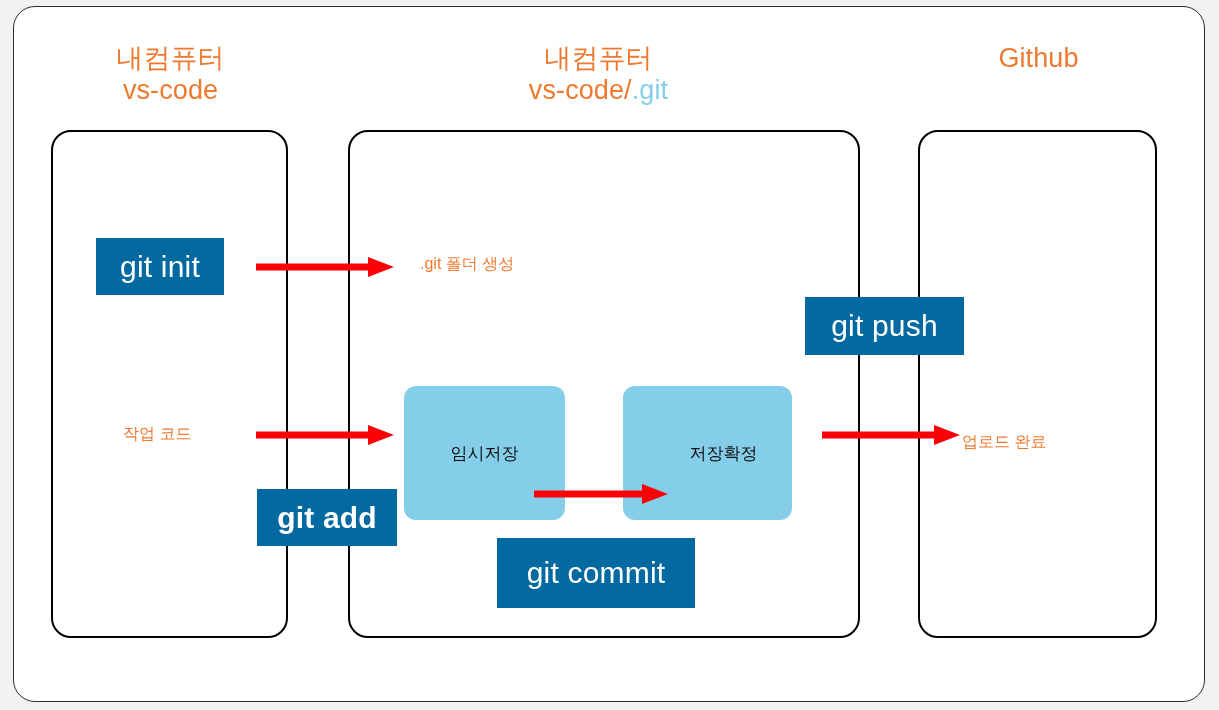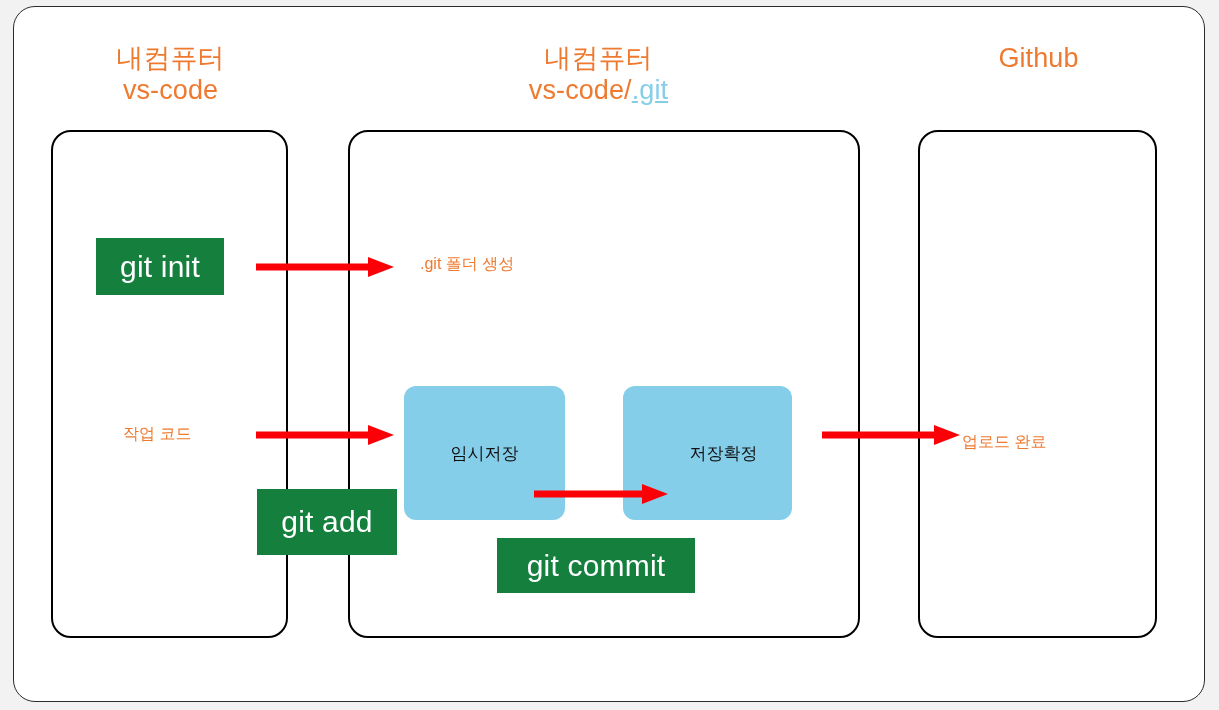--- a/index.html
+++ b/index.html
@@ -39,21 +39,20 @@
     color: #ee7a30;
     font-size: 27px;
     font-weight: 500;
     line-height: 32px;
     text-align: center;
     letter-spacing: 0.1px;
     white-space: nowrap;
   }
   .col-head .accent-git {
     color: #85ceea;
-    text-decoration: underline;
   }
 
   
   .panel {
     position: absolute;
     background: #ffffff;
     border: 2.6px solid #000000;
     border-radius: 20px;
     box-sizing: border-box;
   }
@@ -78,21 +77,21 @@
     color: #ee7a30;
     font-size: 16px;
     font-weight: 500;
     white-space: nowrap;
     line-height: 26px;
   }
 
   
   .cmd-chip {
     position: absolute;
-    background: #15803d;
+    background: #0369a1;
     color: #ffffff;
     display: flex;
     align-items: center;
     justify-content: center;
     font-size: 30px;
     font-weight: 400;
     letter-spacing: 0.2px;
     box-sizing: border-box;
     white-space: nowrap;
   }
@@ -136,20 +135,21 @@
     <svg width="138" height="22" viewBox="0 0 138 22">
       <line x1="0" y1="11" x2="116" y2="11" stroke="#fb0007" stroke-width="7"></line>
       <polygon points="112,1 138,11 112,21" fill="#fb0007"></polygon>
     </svg>
   </div>
 
   <div class="orange-label" style="left:420px; top:251px;">.git  폴더 생성</div>
 
   <div class="cmd-chip" style="left:96px; top:238px; width:128px; height:57px;">git init</div>
 
+  <div class="cmd-chip" style="left:805px; top:297px; width:159px; height:58px;">git push</div>
 
   <div class="orange-label" style="left:123px; top:421px;">작업 코드</div>
 
   <div class="arrow" style="left:256px; top:424px; width:138px;">
     <svg width="138" height="22" viewBox="0 0 138 22">
       <line x1="0" y1="11" x2="116" y2="11" stroke="#fb0007" stroke-width="7"></line>
       <polygon points="112,1 138,11 112,21" fill="#fb0007"></polygon>
     </svg>
   </div>
 
@@ -166,17 +166,17 @@
 
   <div class="arrow" style="left:822px; top:424px; width:138px;">
     <svg width="138" height="22" viewBox="0 0 138 22">
       <line x1="0" y1="11" x2="116" y2="11" stroke="#fb0007" stroke-width="7"></line>
       <polygon points="112,1 138,11 112,21" fill="#fb0007"></polygon>
     </svg>
   </div>
 
   <div class="orange-label" style="left:962px; top:421px;margin-top:8px;">업로드 완료</div>
 
-  <div class="cmd-chip" style="left:257px; top:489px; width:140px; height:66px;">git add</div>
+  <div class="cmd-chip" style="left:257px; top:489px; width:140px; height:57px;font-weight:bold;">git add</div>
 
-  <div class="cmd-chip" style="left:497px; top:538px; width:198px; height:55px;">git commit</div>
+  <div class="cmd-chip" style="left:497px; top:538px; width:198px; height:70px;">git commit</div>
 
 </div>
 
 </body></html>

